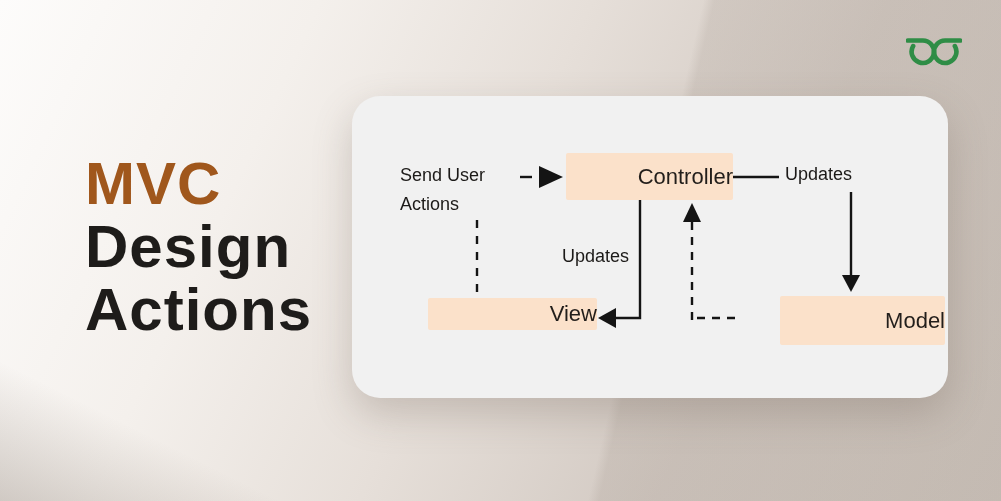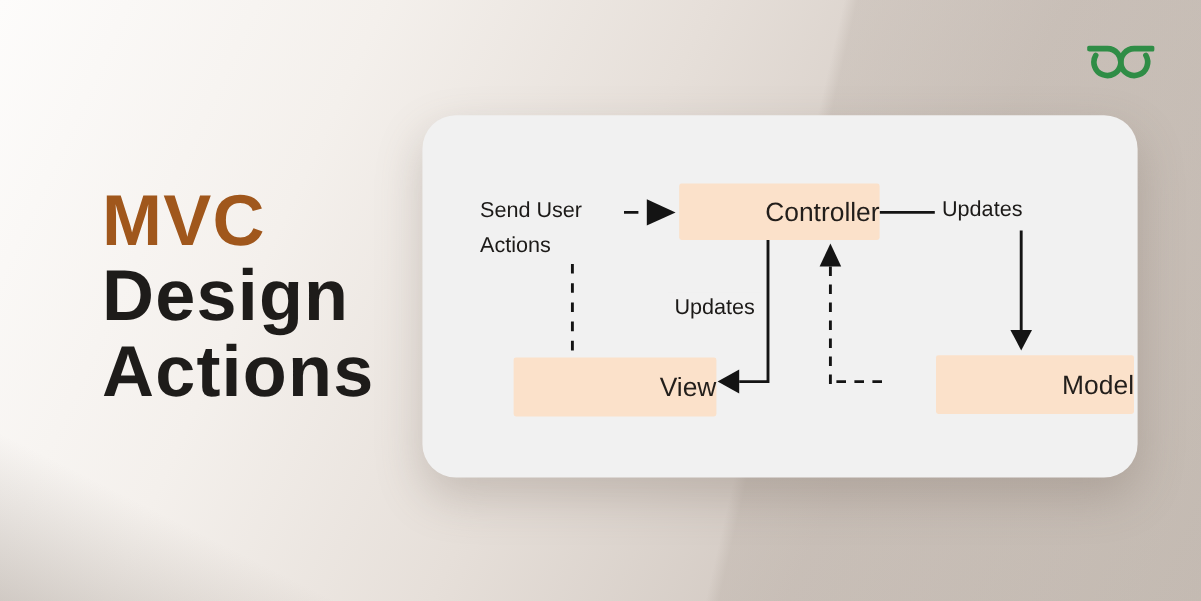--- a/index.html
+++ b/index.html
@@ -41,21 +41,21 @@
   .node{
     position: absolute;
     background: #fbe1ca;
     color: #221e1b;
     font-size: 22px;
     display: flex; align-items: center; justify-content: flex-end;
     border-radius: 2px;
     padding-left: 20px;
   }
   .node-controller{ left: 214px; top: 57px;  width: 167px; height: 47px; }
-  .node-view      { left: 76px;  top: 202px; width: 169px; height: 49px; }
+  .node-view      { left: 76px;  top: 202px; width: 169px; height: 32px; }
   .node-model     { left: 383px; top: 200px; width: 165px; height: 49px; margin-left: 45px; }
 
   
   .edge-label{
     position: absolute;
     font-size: 18px; color: #1c1a18;
     white-space: nowrap;
   }
   .lbl-send-user{ left: 48px; top: 65px; width: 122px; white-space: normal; line-height: 29px; }
   .lbl-updates-view{ left: 204px; top: 148px; background: #f1f1f1; padding: 2px 6px; }

